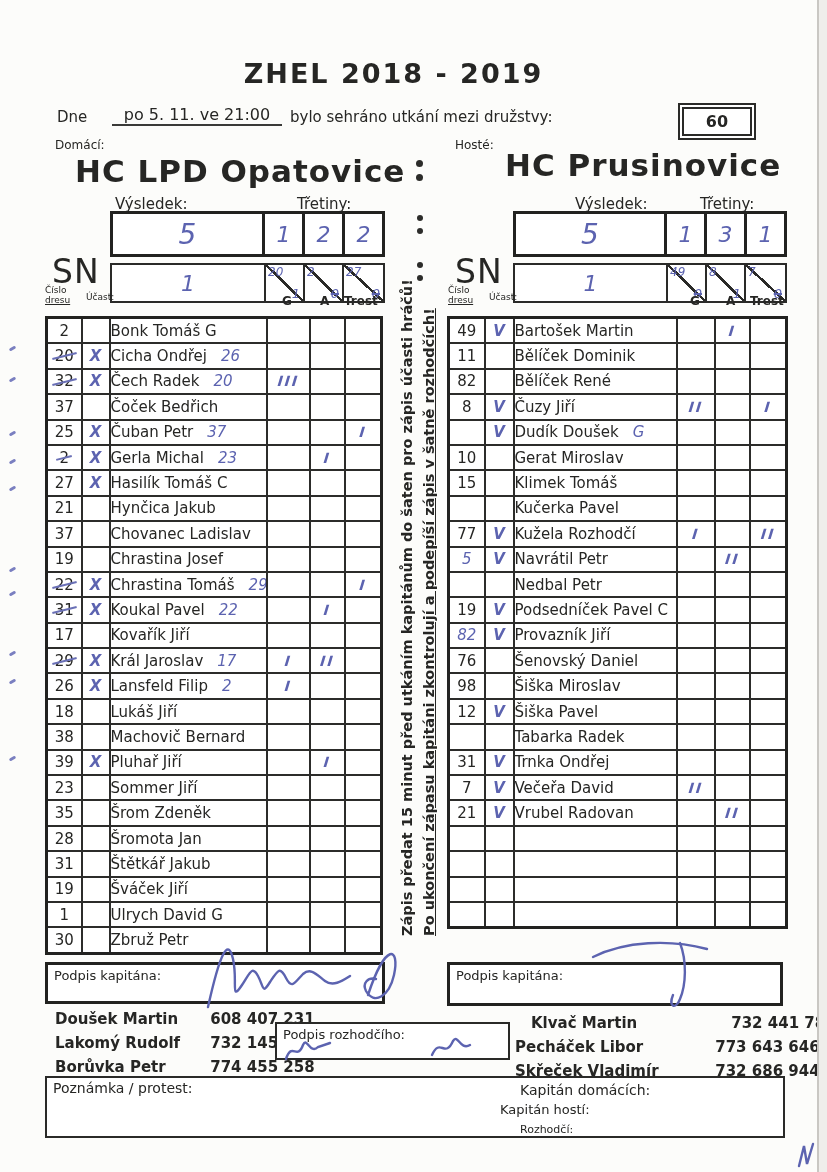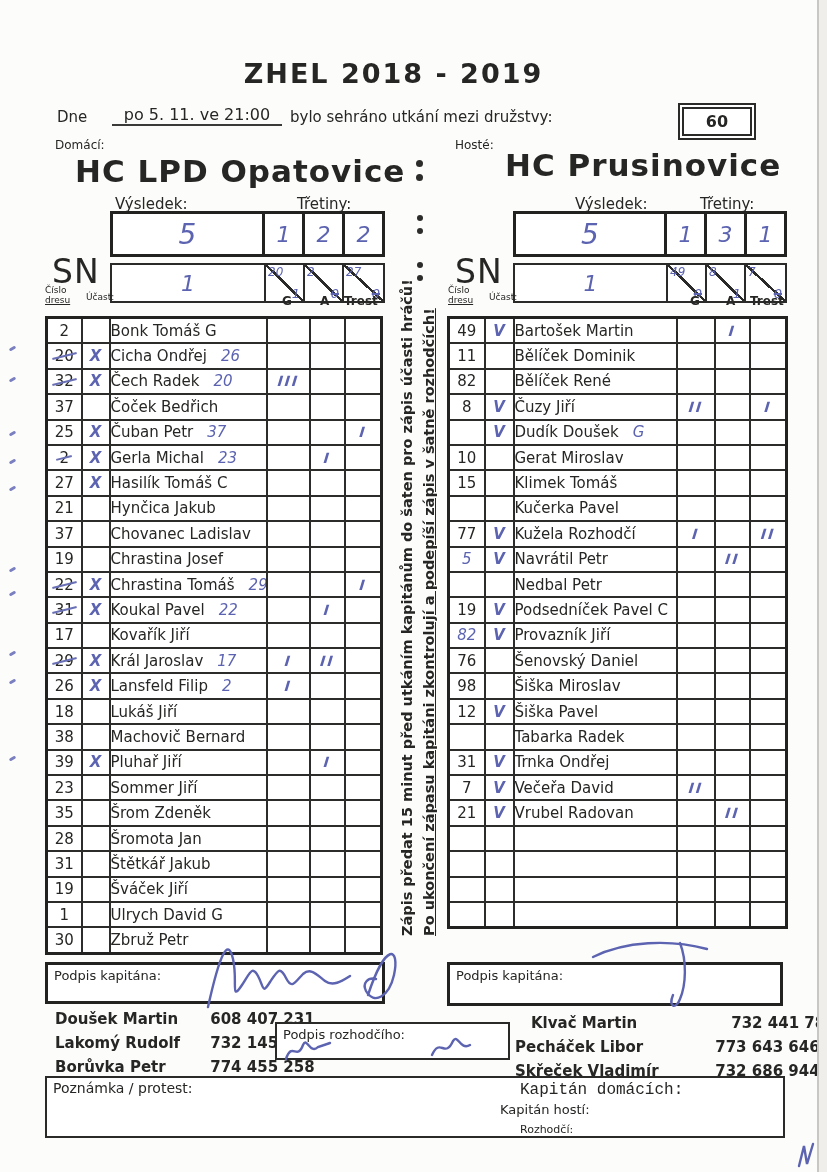--- a/index.html
+++ b/index.html
@@ -937,21 +937,21 @@
         <span>773 643 646</span>
       </div>
       <div class="off-line" style="height:24px;">
         <span style="display:inline-block;min-width:195px;">Skřeček Vladimír</span>
         <span>732 686 944</span>
       </div>
     </div>
 
   <div class="abs box-thin" style="left:45px;top:1076px;width:740px;height:62px;">
     <div style="font-size:14px;padding:2px 0 0 6px;">Poznámka / protest:</div>
-    <div class="abs lbl-xs" style="left:473px;top:7px;font-size:16px;font-family:Liberation Mono, monospace;">Kapitán domácích:</div>
+    <div class="abs lbl-xs" style="left:473px;top:7px;font-size:14px;">Kapitán domácích:</div>
     <div class="abs lbl-xs" style="left:453px;top:27px;font-size:13px;">Kapitán hostí:</div>
     <div class="abs lbl-xs" style="left:473px;top:47px;font-size:11px;">Rozhodčí:</div>
   </div>
 
   <svg class="sig" style="left:795px;top:1140px;" width="24" height="30" viewBox="0 0 24 30">
     <path d="M4,26 L9,6 L12,24 L18,4"></path>
   </svg>
 
   <div>
 

